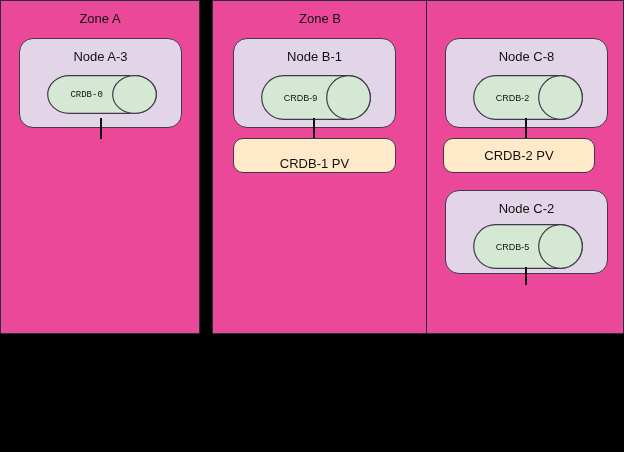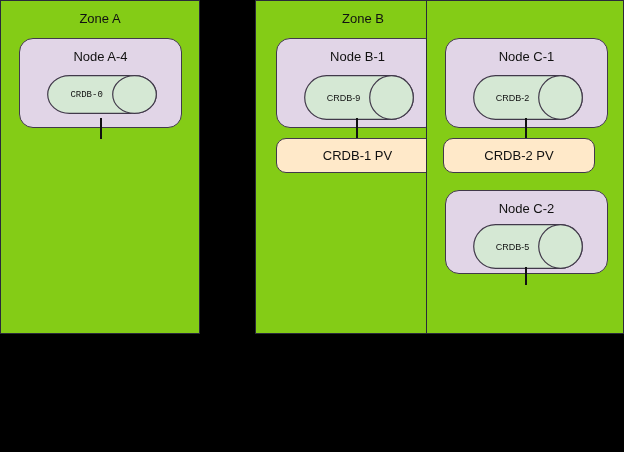--- a/index.html
+++ b/index.html
@@ -21,21 +21,21 @@
     left: 0;
     top: 0;
     width: 624px;
     height: 452px;
     background: #000000;
   }
 
   
   .zone {
     position: absolute;
-    background: #84cc16;
+    background: #ec4899;
     border: 1px solid #2a2a3a;
     box-sizing: border-box;
   }
   .zone-title {
     position: absolute;
     left: 0;
     right: 0;
     top: 10px;
     text-align: center;
     font-size: 13px;
@@ -115,60 +115,60 @@
 </style>
 </head>
 <body>
 
 <div id="canvas">
 
   <div class="zone" style="left:0px; top:0px; width:200px; height:334px;">
     <div class="zone-title">Zone A</div>
 
     <div class="node" style="left:18px; top:37px; width:163px; height:90px;">
-      <div class="node-title">Node A-4</div>
+      <div class="node-title">Node A-3</div>
       <div class="cylinder" style="left:27px; top:36px; width:110px; height:39px;font-family:Liberation Mono, monospace;">
         <svg viewBox="0 0 110 45" preserveAspectRatio="none">
           <path d="M22.5,0.7 H87.5 A21.8,21.8 0 0 1 87.5,44.3 H22.5 A21.8,21.8 0 0 1 22.5,0.7 Z" fill="#d5e8d4" stroke="#41394a" stroke-width="1.2"></path>
           <circle cx="87.5" cy="22.5" r="21.8" fill="#d5e8d4" stroke="#41394a" stroke-width="1.2"></circle>
         </svg>
         <div class="cyl-label">CRDB-0</div>
       </div>
     </div>
 
     <div class="connector" style="left:99px; top:117px; height:21px;"></div>
 
   </div>
 
-  <div class="zone" style="left:212px; top:0px; width:216px; height:334px;margin-left:43px;">
+  <div class="zone" style="left:212px; top:0px; width:216px; height:334px;">
     <div class="zone-title">Zone B</div>
 
     <div class="node" style="left:20px; top:37px; width:163px; height:90px;">
       <div class="node-title">Node B-1</div>
       <div class="cylinder" style="left:27px; top:36px; width:110px; height:45px;">
         <svg viewBox="0 0 110 45" preserveAspectRatio="none">
           <path d="M22.5,0.7 H87.5 A21.8,21.8 0 0 1 87.5,44.3 H22.5 A21.8,21.8 0 0 1 22.5,0.7 Z" fill="#d5e8d4" stroke="#41394a" stroke-width="1.2"></path>
           <circle cx="87.5" cy="22.5" r="21.8" fill="#d5e8d4" stroke="#41394a" stroke-width="1.2"></circle>
         </svg>
         <div class="cyl-label">CRDB-9</div>
       </div>
     </div>
 
     <div class="connector" style="left:100px; top:117px; height:21px;"></div>
 
-    <div class="pv" style="left:20px; top:137px; width:163px; height:35px;">
+    <div class="pv" style="left:20px; top:137px; width:163px; height:35px;align-items:flex-end;">
       <span class="pv-label">CRDB-1 PV</span>
     </div>
 
   </div>
 
   <div class="zone" style="left:426px; top:0px; width:198px; height:334px;">
 
     <div class="node" style="left:18px; top:37px; width:163px; height:90px;">
-      <div class="node-title">Node C-1</div>
+      <div class="node-title">Node C-8</div>
       <div class="cylinder" style="left:27px; top:36px; width:110px; height:45px;">
         <svg viewBox="0 0 110 45" preserveAspectRatio="none">
           <path d="M22.5,0.7 H87.5 A21.8,21.8 0 0 1 87.5,44.3 H22.5 A21.8,21.8 0 0 1 22.5,0.7 Z" fill="#d5e8d4" stroke="#41394a" stroke-width="1.2"></path>
           <circle cx="87.5" cy="22.5" r="21.8" fill="#d5e8d4" stroke="#41394a" stroke-width="1.2"></circle>
         </svg>
         <div class="cyl-label">CRDB-2</div>
       </div>
     </div>
 
     <div class="connector" style="left:98px; top:117px; height:21px;"></div>

